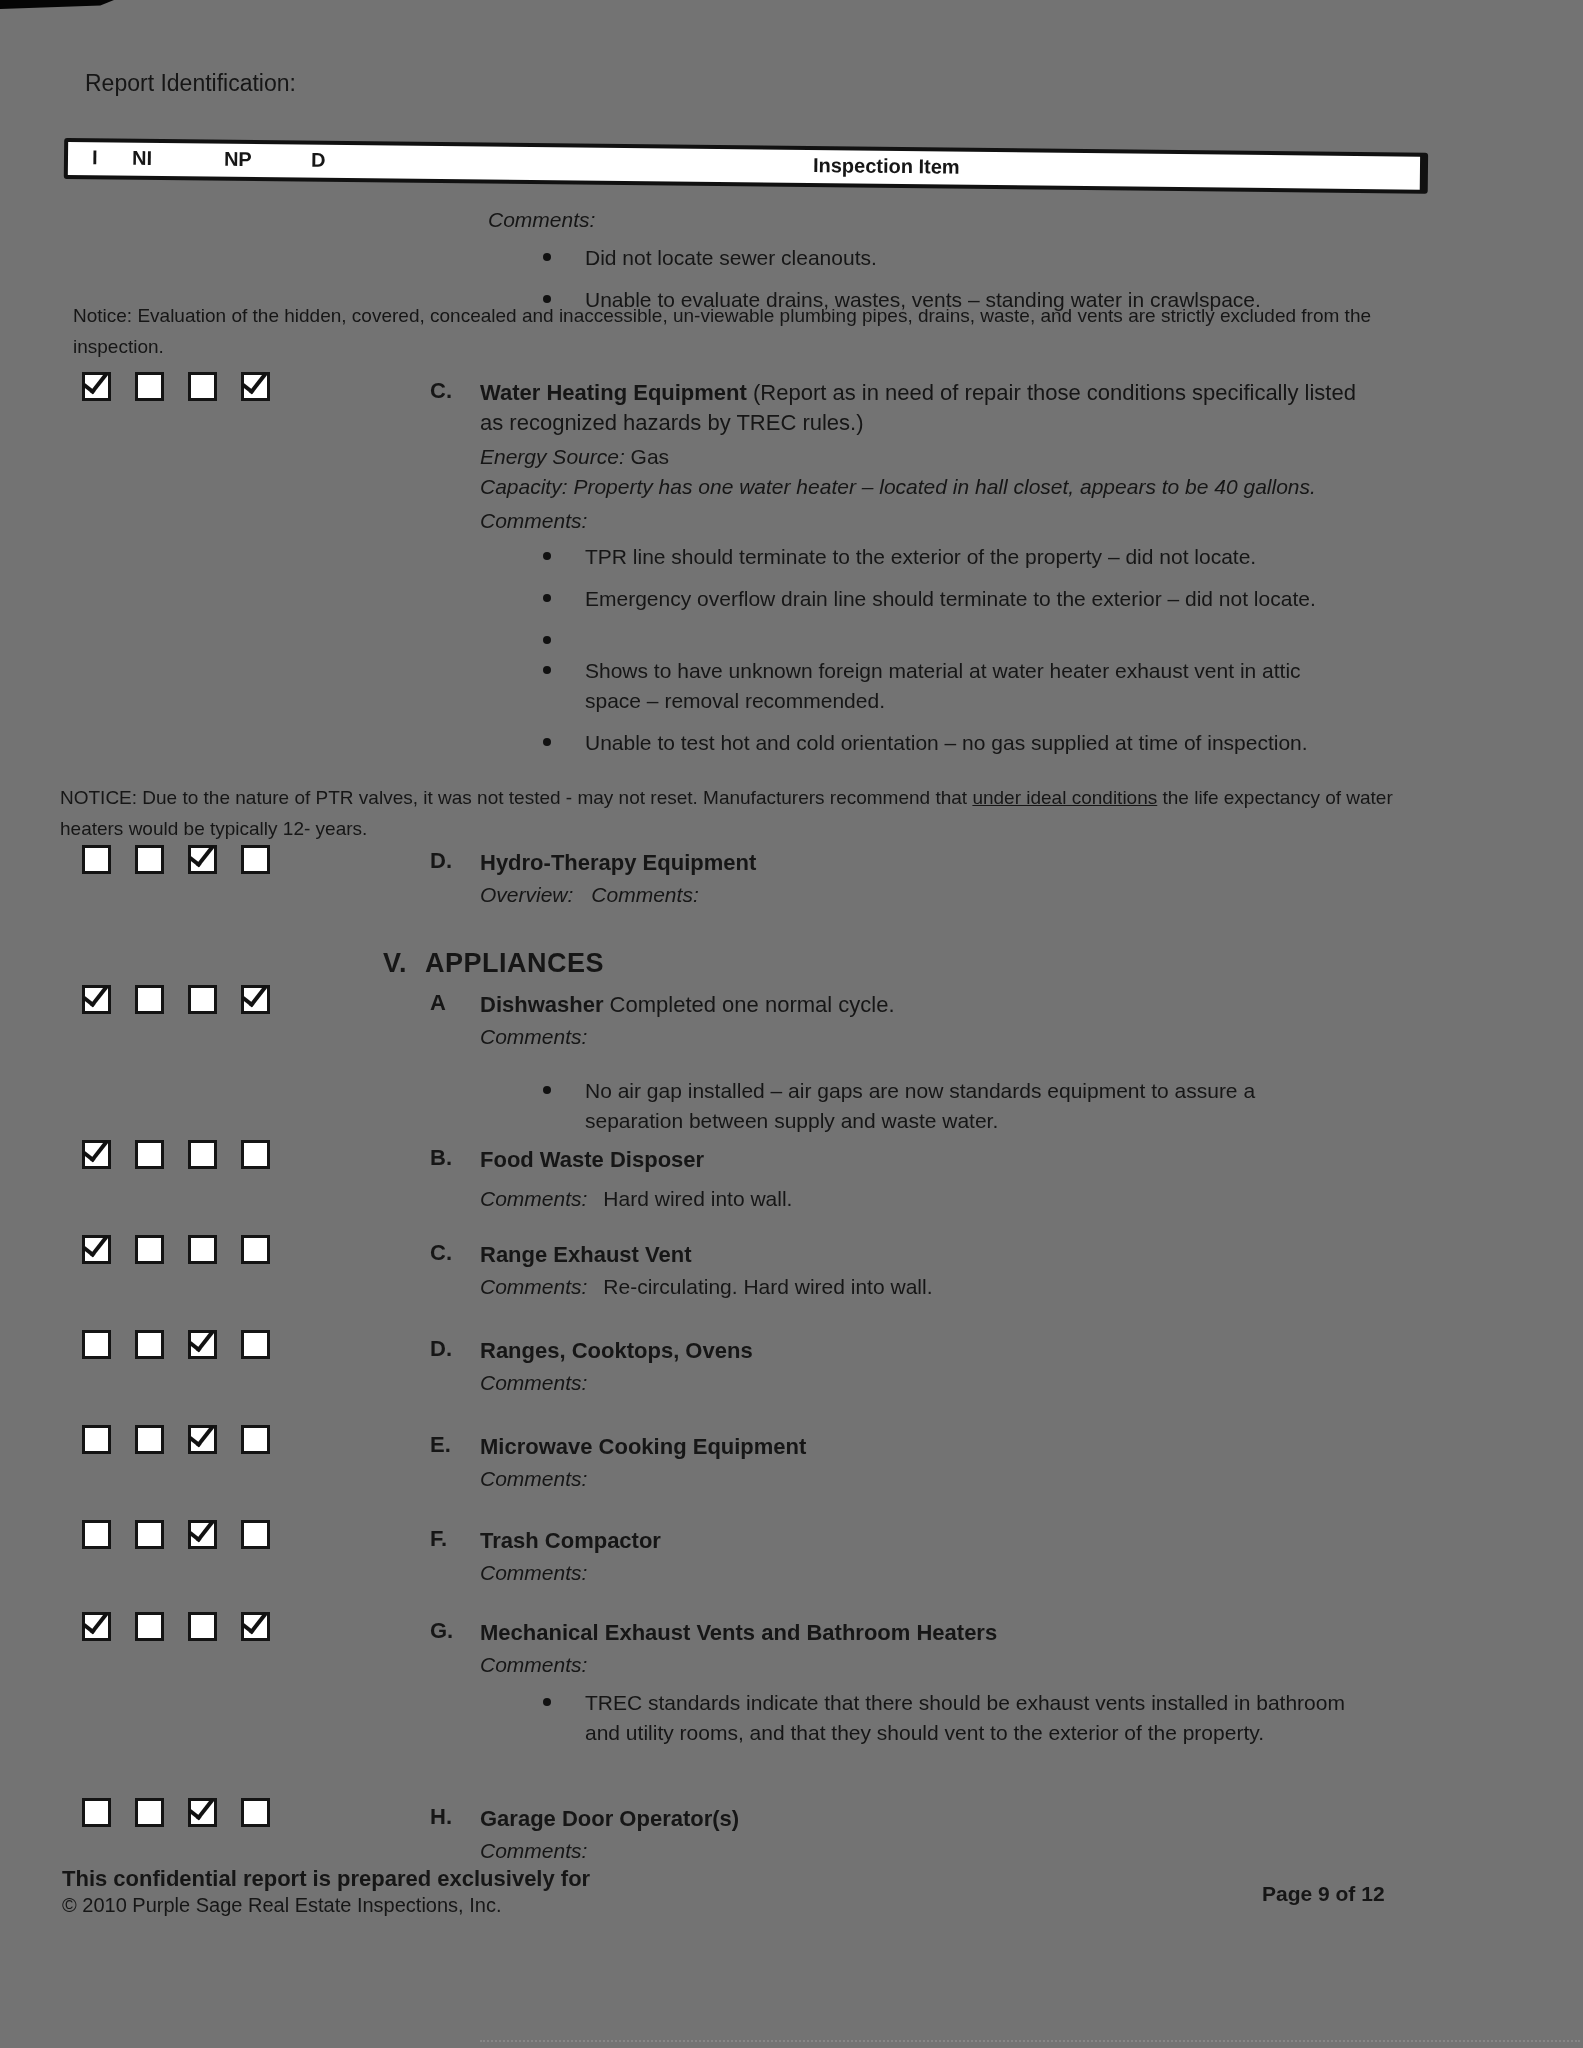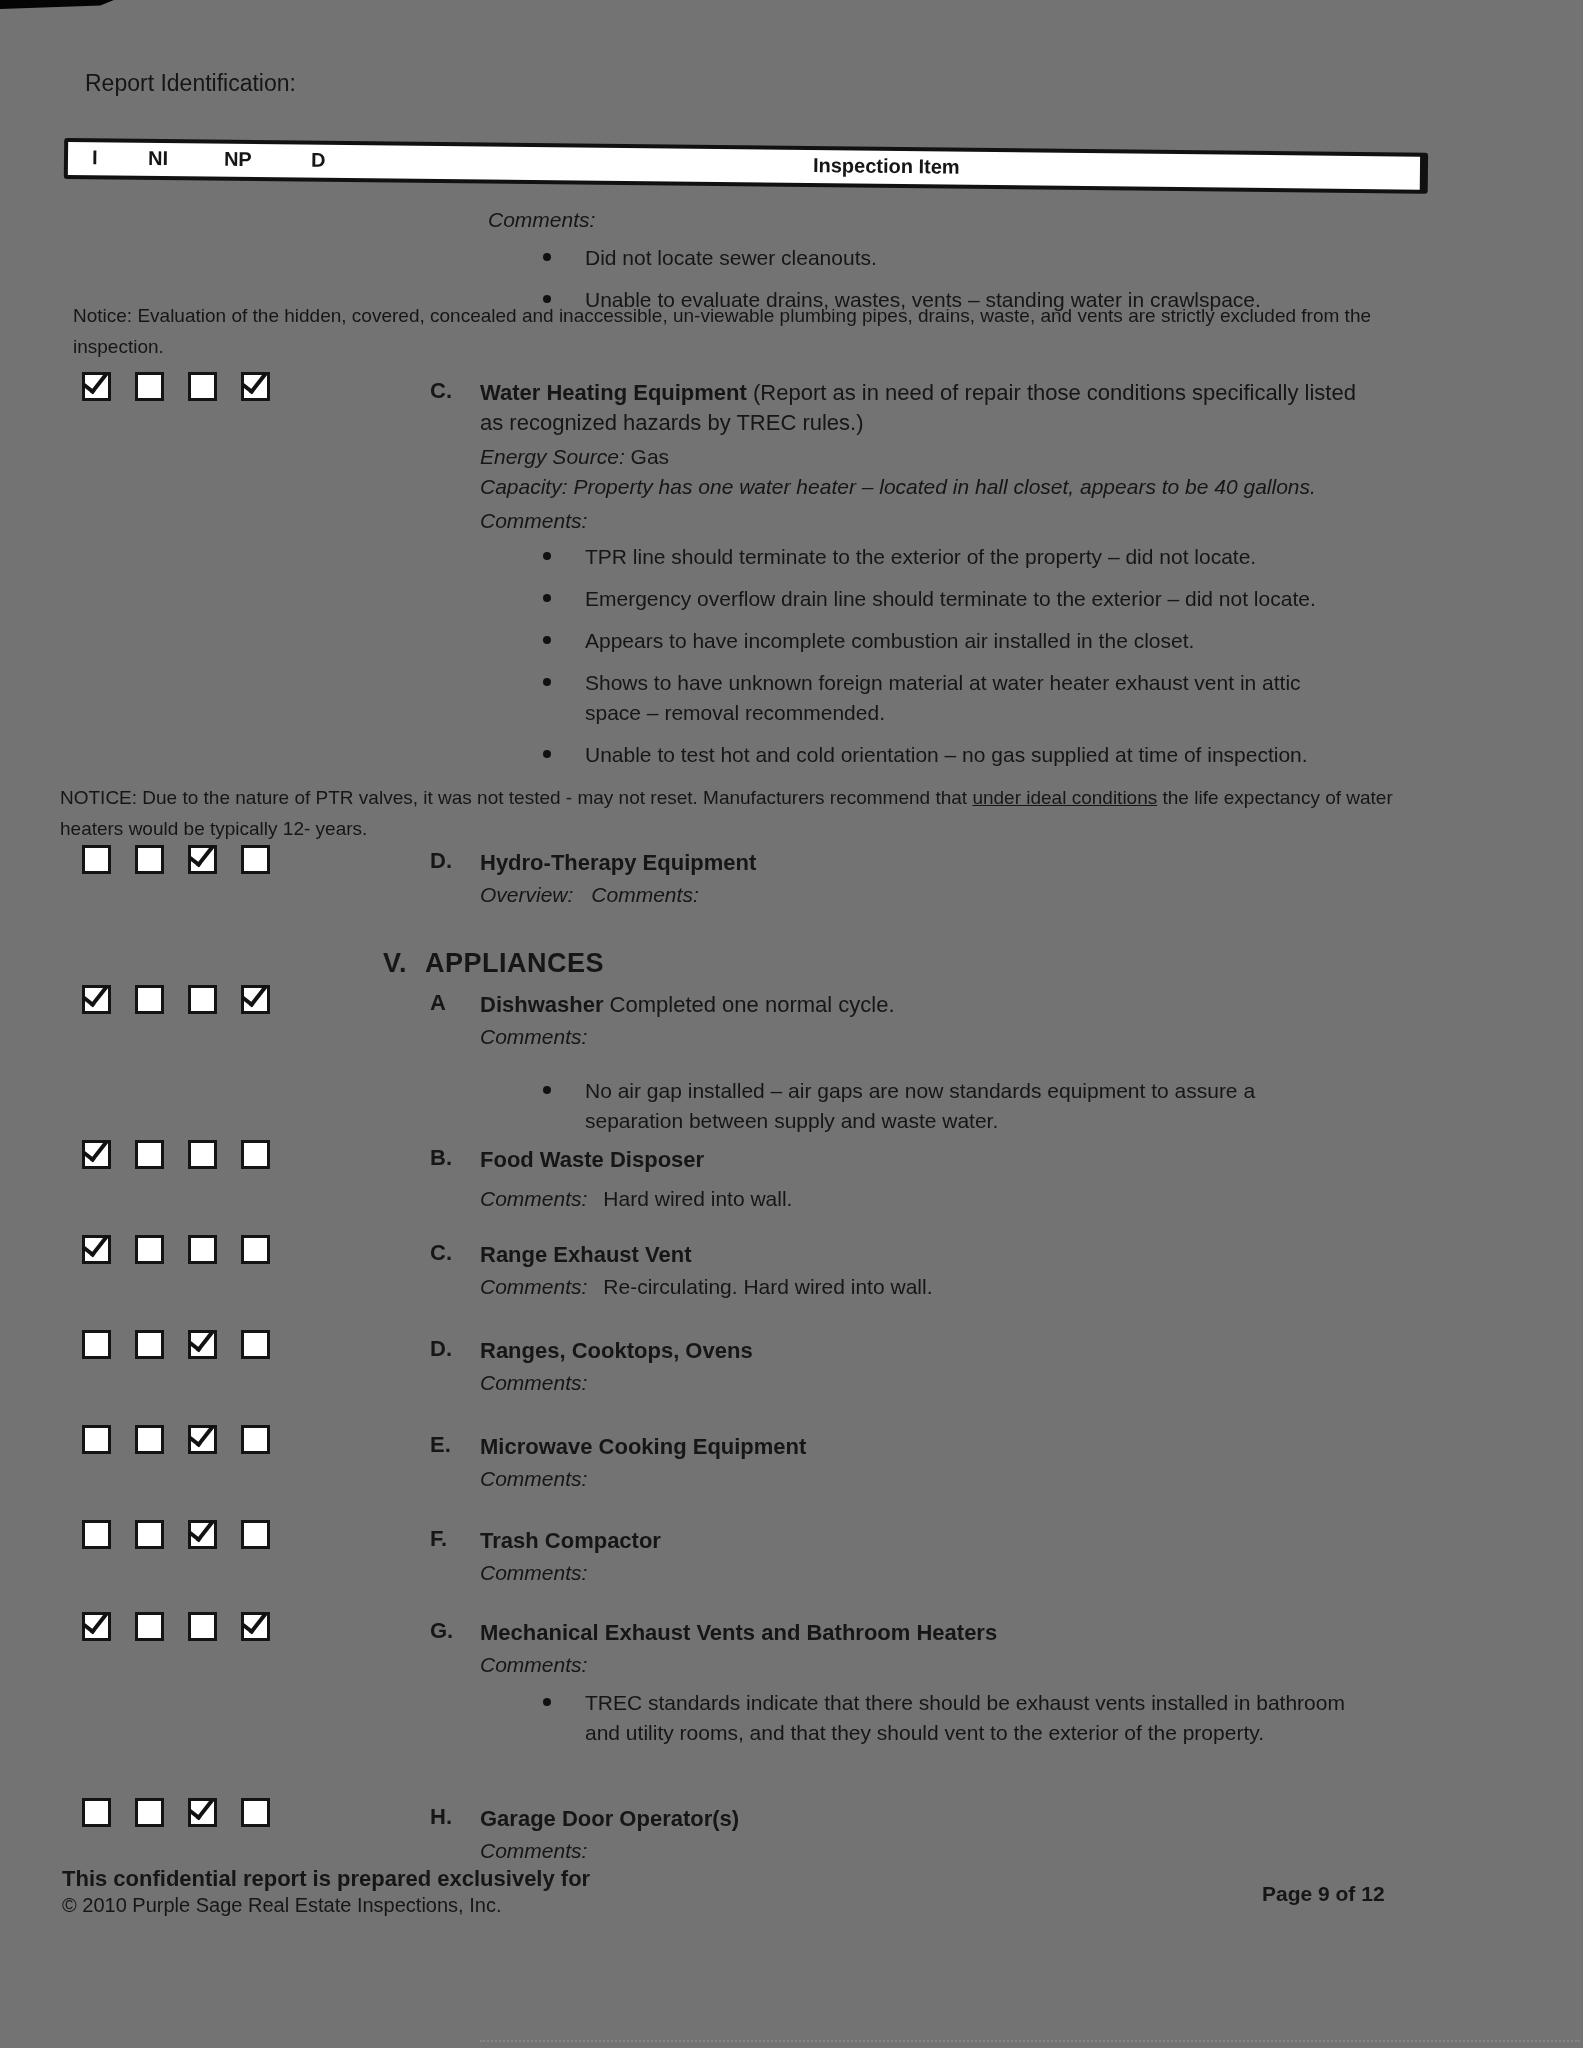--- a/index.html
+++ b/index.html
@@ -16,21 +16,21 @@
   .report-id{left:85px;top:70px;font-size:23px;}
   .header-bar{
     left:64px;top:138px;width:1352px;height:33px;
     border:4px solid #111;border-right:8px solid #111;
     transform:rotate(0.62deg);transform-origin:0 50%;
     background:#fff;
     border-radius:3px;
   }
   .header-bar .col{position:absolute;top:4px;font-size:20px;font-weight:bold;}
   .col-i {left:24px;}
-  .col-ni{left:80px;}
+  .col-ni{left:64px;}
   .col-np{left:156px;}
   .col-d {left:243px;}
   .col-title{left:745px;font-size:21px;}
   
   .it{font-style:italic;}
   .b{font-weight:bold;}
   .body-txt{font-size:21px;line-height:30px;}
   .small-txt{font-size:19px;line-height:31px;}
   .preline{white-space:pre-line;}
   
@@ -117,21 +117,20 @@
       <div class="bullet">
         <span class="dot"></span>
         <span class="preline">TPR line should terminate to the exterior of the property – did not locate.</span>
       </div>
       <div class="bullet">
         <span class="dot"></span>
         <span class="preline">Emergency overflow drain line should terminate to the exterior – did not locate.</span>
       </div>
       <div class="bullet">
         <span class="dot"></span>
-        <span class="preline">Appears to have incomplete combustion air installed in the closet.</span>
       </div>
       <div class="bullet">
         <span class="dot"></span>
         <span class="preline">Shows to have unknown foreign material at water heater exhaust vent in attic
 space – removal recommended.</span>
       </div>
       <div class="bullet">
         <span class="dot"></span>
         <span class="preline">Unable to test hot and cold orientation – no gas supplied at time of inspection.</span>
       </div>

